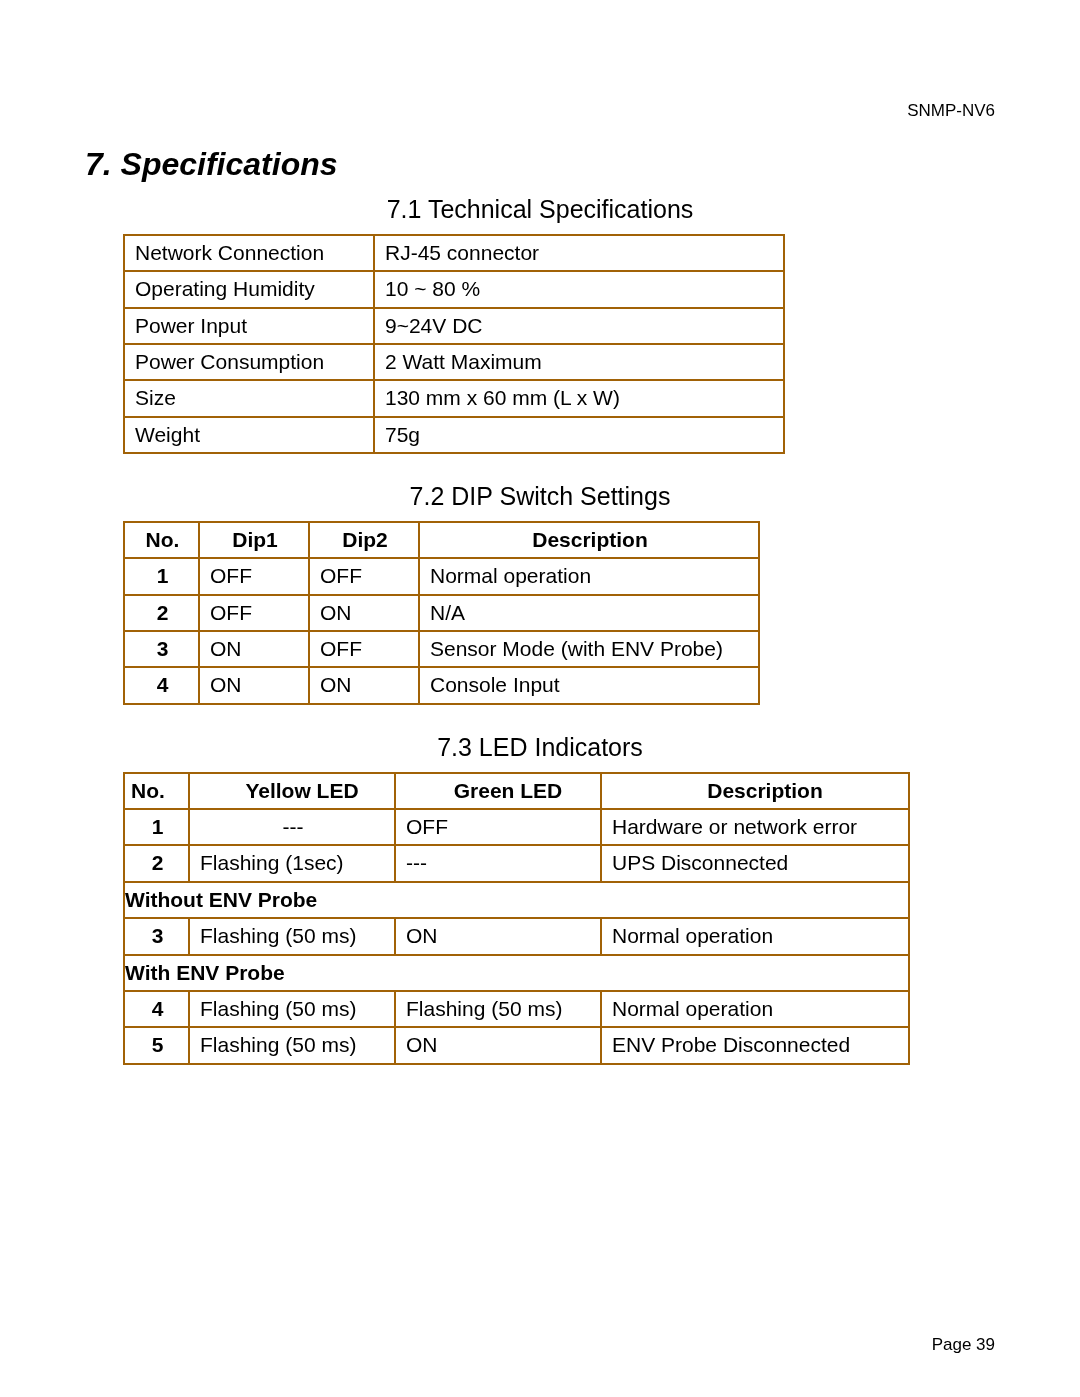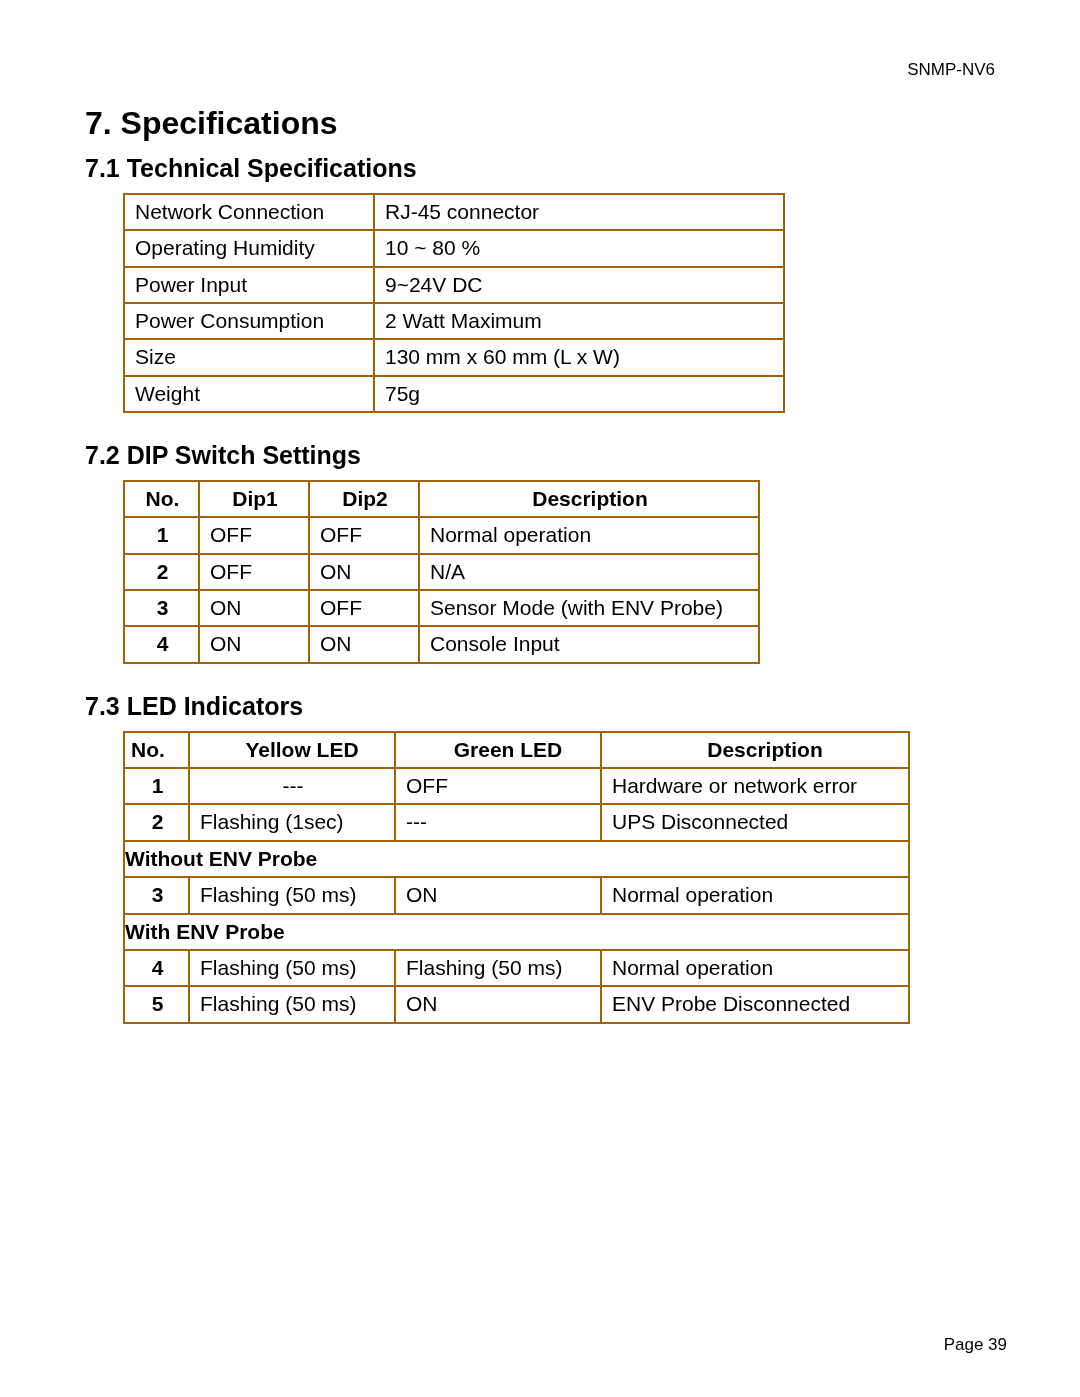--- a/index.html
+++ b/index.html
@@ -14,30 +14,33 @@
     box-sizing: border-box;
     position: relative;
   }
   .page {
     padding: 60px 85px 40px 85px;
   }
   .header-right {
     text-align: right;
     font-size: 17px;
     margin-bottom: 25px;
+    margin-top: 41px;
   }
   h1.title {
     font-size: 32px;
     font-weight: bold;
     margin: 10px 0 10px 0;
+    font-style: italic;
   }
   h2.subtitle {
     font-size: 25px;
-    font-weight: bold;
+    font-weight: normal;
     margin: 12px 0 10px 0;
+    text-align: center;
   }
   table {
     border-collapse: collapse;
     margin-left: 38px;
     margin-bottom: 28px;
   }
   table td, table th {
     border: 2px solid #a16207;
     padding: 3px 8px 3px 10px;
     text-align: left;
@@ -68,21 +71,21 @@
   .led td.c-yel.center { text-align: center;}
   .led .section-row td {
     font-weight: bold;
     text-align: left;
     padding-left: 0;
   }
 
   .footer {
     position: absolute;
     bottom: 42px;
-    right: 73px;
+    right: 85px;
     font-size: 17px;
     margin-left: 24px;
   }
 </style>
 </head>
 <body>
 
 <div class="page">
   <div class="header-right">SNMP-NV6</div>
 

